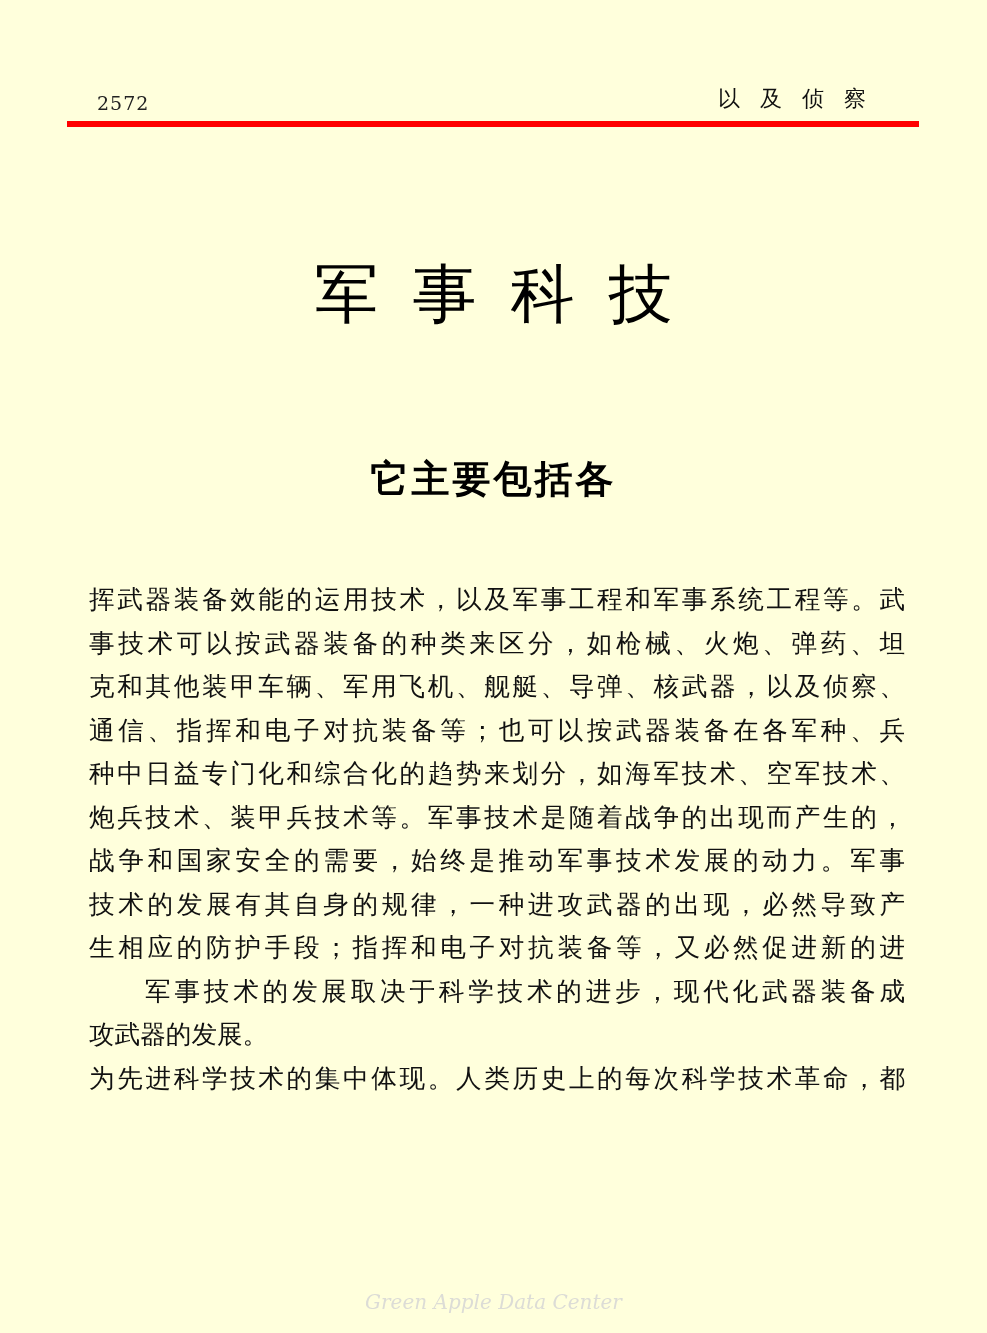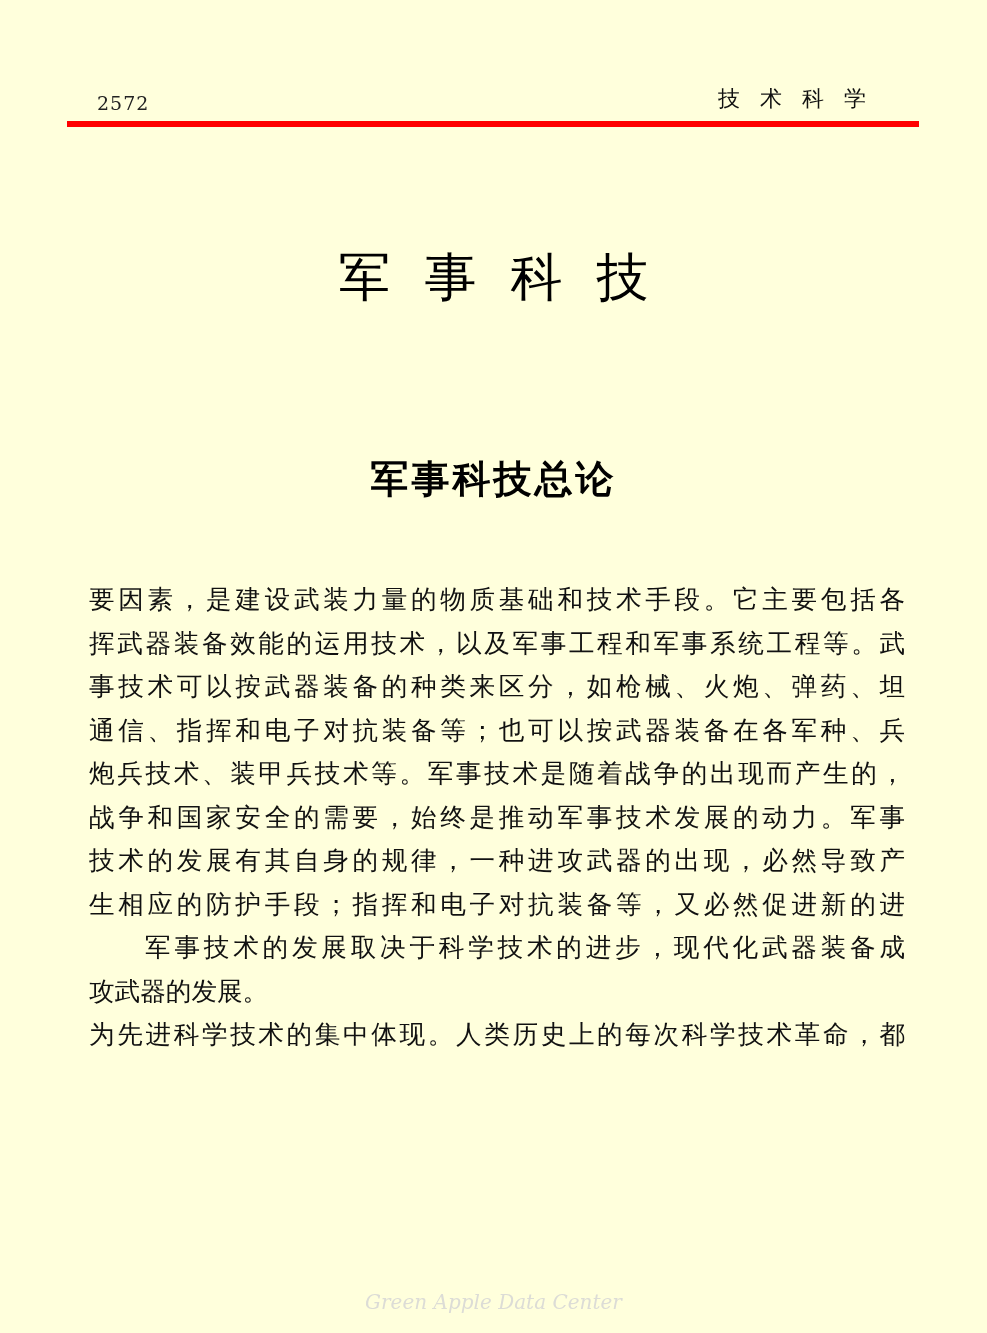--- a/index.html
+++ b/index.html
@@ -20,21 +20,21 @@
     position: absolute; left: 718px; top: 84px;
     font-size: 22px; letter-spacing: 20px; color: #111;
   }
   .rule {
     position: absolute; left: 67px; top: 121px;
     width: 852px; height: 6px; background: #ff0000;
   }
   .section-title {
     position: absolute; left: 0; width: 987px; top: 208px;
     text-align: center;
-    font-size: 52px; letter-spacing: 34px; text-indent: 34px;
+    font-size: 64px; letter-spacing: 34px; text-indent: 34px;
     font-weight: normal; color: #000;
   }
   .article-title {
     position: absolute; left: 0; width: 987px; top: 422px;
     text-align: center;
     font-size: 38px; letter-spacing: 3px; color: #000;
   }
   .body-text {
     position: absolute; left: 89px; top: 578px; width: 816px;
     font-size: 25.6px; line-height: 43.5px; color: #111;
@@ -47,31 +47,32 @@
     position: absolute; left: 0; width: 987px; top: 1290px;
     text-align: center;
     font-family: "DejaVu Serif", serif; font-style: italic;
     font-size: 20px; color: #dcdcd6;
   }
 </style>
 </head>
 <body>
 
 <div class="page-number">2572</div>
-<div class="running-head">技术科学</div>
+<div class="running-head">以及侦察</div>
 <div class="rule"></div>
 
 <h1 class="section-title">军事科技</h1>
-<h2 class="article-title">军事科技总论</h2>
+<h2 class="article-title">它主要包括各</h2>
 
 <div class="body-text">
-  <span class="line">要因素，是建设武装力量的物质基础和技术手段。它主要包括各</span>
   <span class="line">挥武器装备效能的运用技术，以及军事工程和军事系统工程等。武</span>
   <span class="line">事技术可以按武器装备的种类来区分，如枪械、火炮、弹药、坦</span>
+  <span class="line">克和其他装甲车辆、军用飞机、舰艇、导弹、核武器，以及侦察、</span>
   <span class="line">通信、指挥和电子对抗装备等；也可以按武器装备在各军种、兵</span>
+  <span class="line">种中日益专门化和综合化的趋势来划分，如海军技术、空军技术、</span>
   <span class="line">炮兵技术、装甲兵技术等。军事技术是随着战争的出现而产生的，</span>
   <span class="line">战争和国家安全的需要，始终是推动军事技术发展的动力。军事</span>
   <span class="line">技术的发展有其自身的规律，一种进攻武器的出现，必然导致产</span>
   <span class="line">生相应的防护手段；指挥和电子对抗装备等，又必然促进新的进</span>
   <span class="line indent">军事技术的发展取决于科学技术的进步，现代化武器装备成</span>
   <span class="line last">攻武器的发展。</span>
   <span class="line">为先进科学技术的集中体现。人类历史上的每次科学技术革命，都</span>
 </div>
 
 <div class="watermark">Green Apple Data Center</div>

